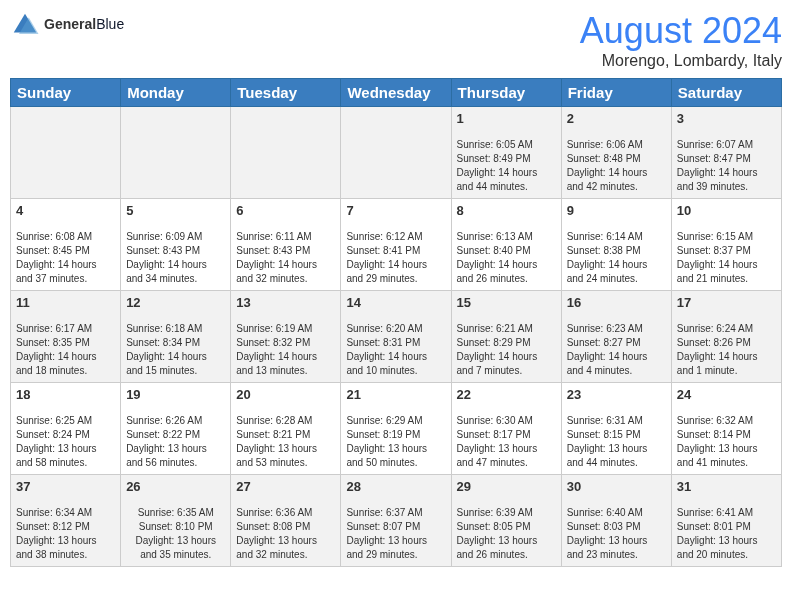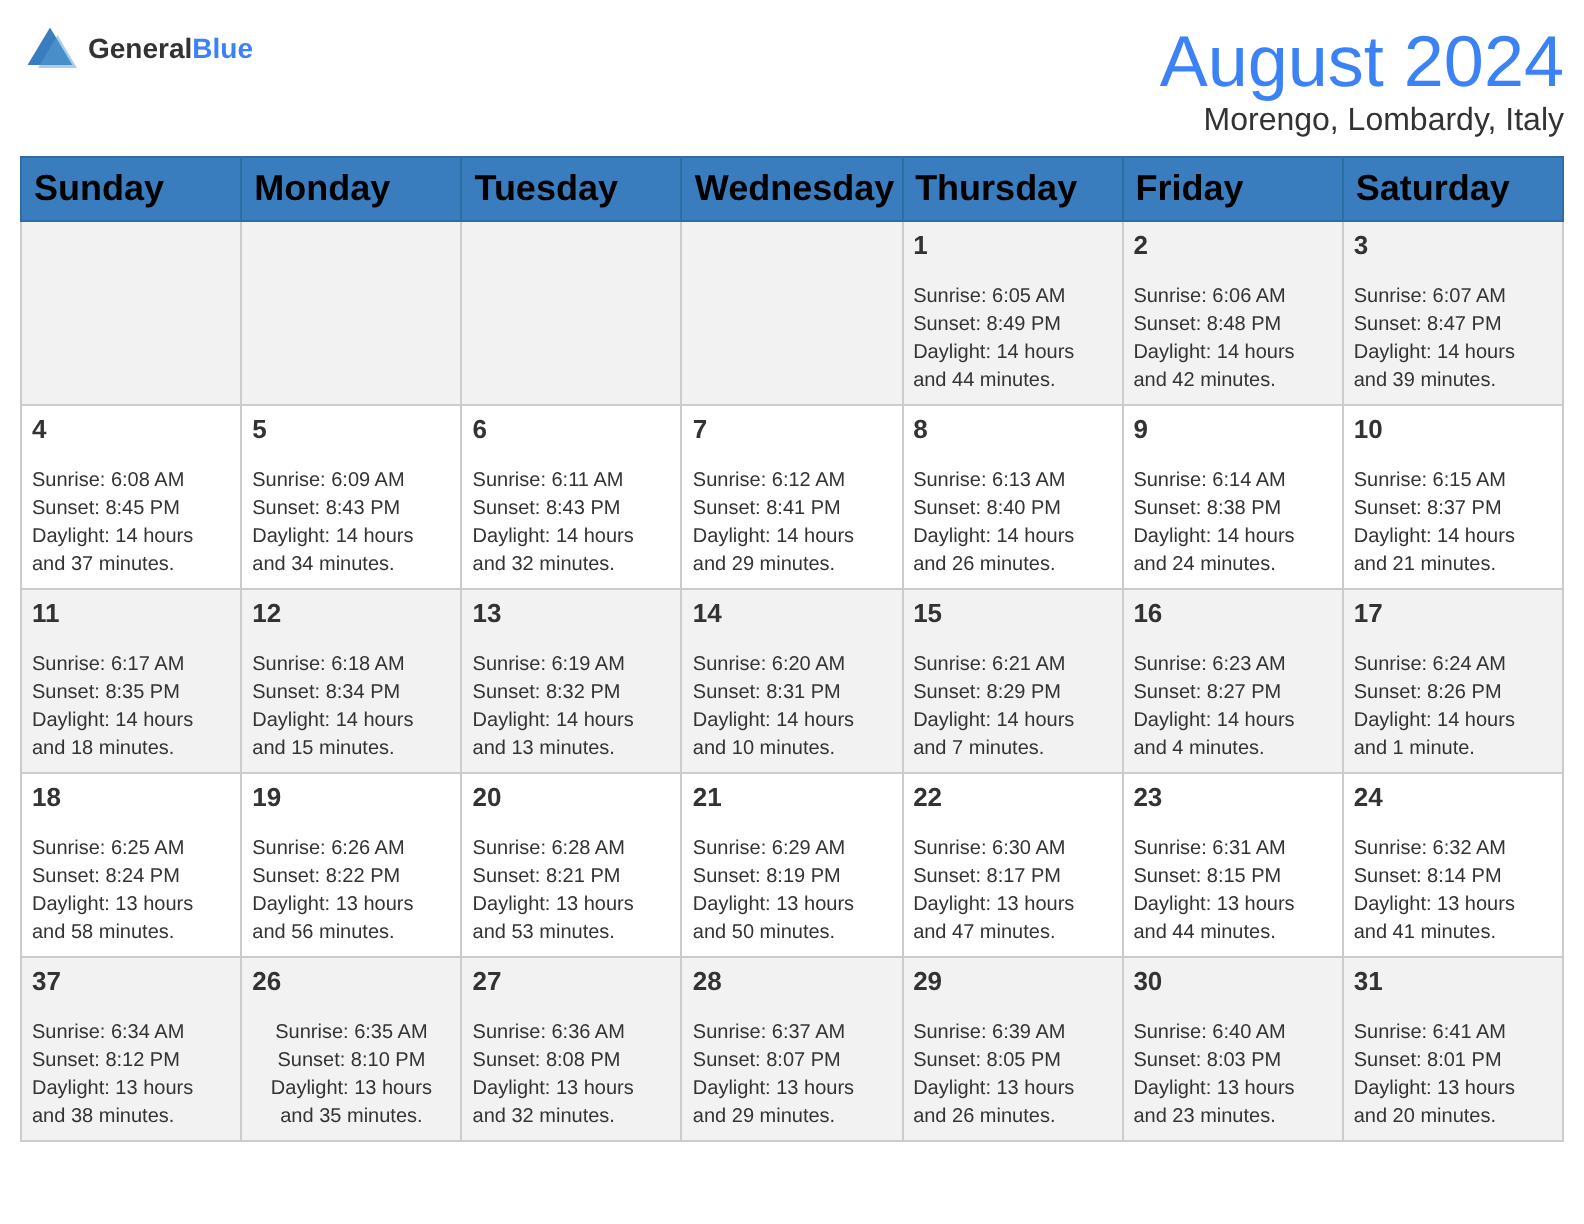--- a/index.html
+++ b/index.html
@@ -20,21 +20,21 @@
       display: flex;
       align-items: center;
       gap: 4px;
     }
     .logo-text {
       display: flex;
       flex-direction: row;
       line-height: 1.1;
     }
     .logo-general { font-size: 14px; font-weight: bold; color: #333; }
-    .logo-blue { font-size: 14px; font-weight: bold; color: #3b82f6; }
+    .logo-blue { font-size: 14px; font-weight: normal; color: #0f172a; }
     .logo-icon {
       width: 30px;
       height: 30px;
     }
     .title-block {
       text-align: right;
     }
     .month-year {
       font-size: 36px;
       font-weight: normal;
@@ -44,24 +44,24 @@
       font-size: 16px;
       color: #333;
     }
     table {
       width: 100%;
       border-collapse: collapse;
       table-layout: fixed;
     }
     thead tr th {
       background-color: #3a7dbf;
-      color: #000000;
+      color: #ffffff;
       text-align: left;
       padding: 5px 6px;
-      font-size: 18px;
+      font-size: 15px;
       border: 1px solid #2c6da3;
     }
     tbody tr td {
       vertical-align: top;
       border: 1px solid #ccc;
       padding: 4px 5px;
       font-size: 10.5px;
       color: #333;
       min-height: 80px;
       height: 80px;

